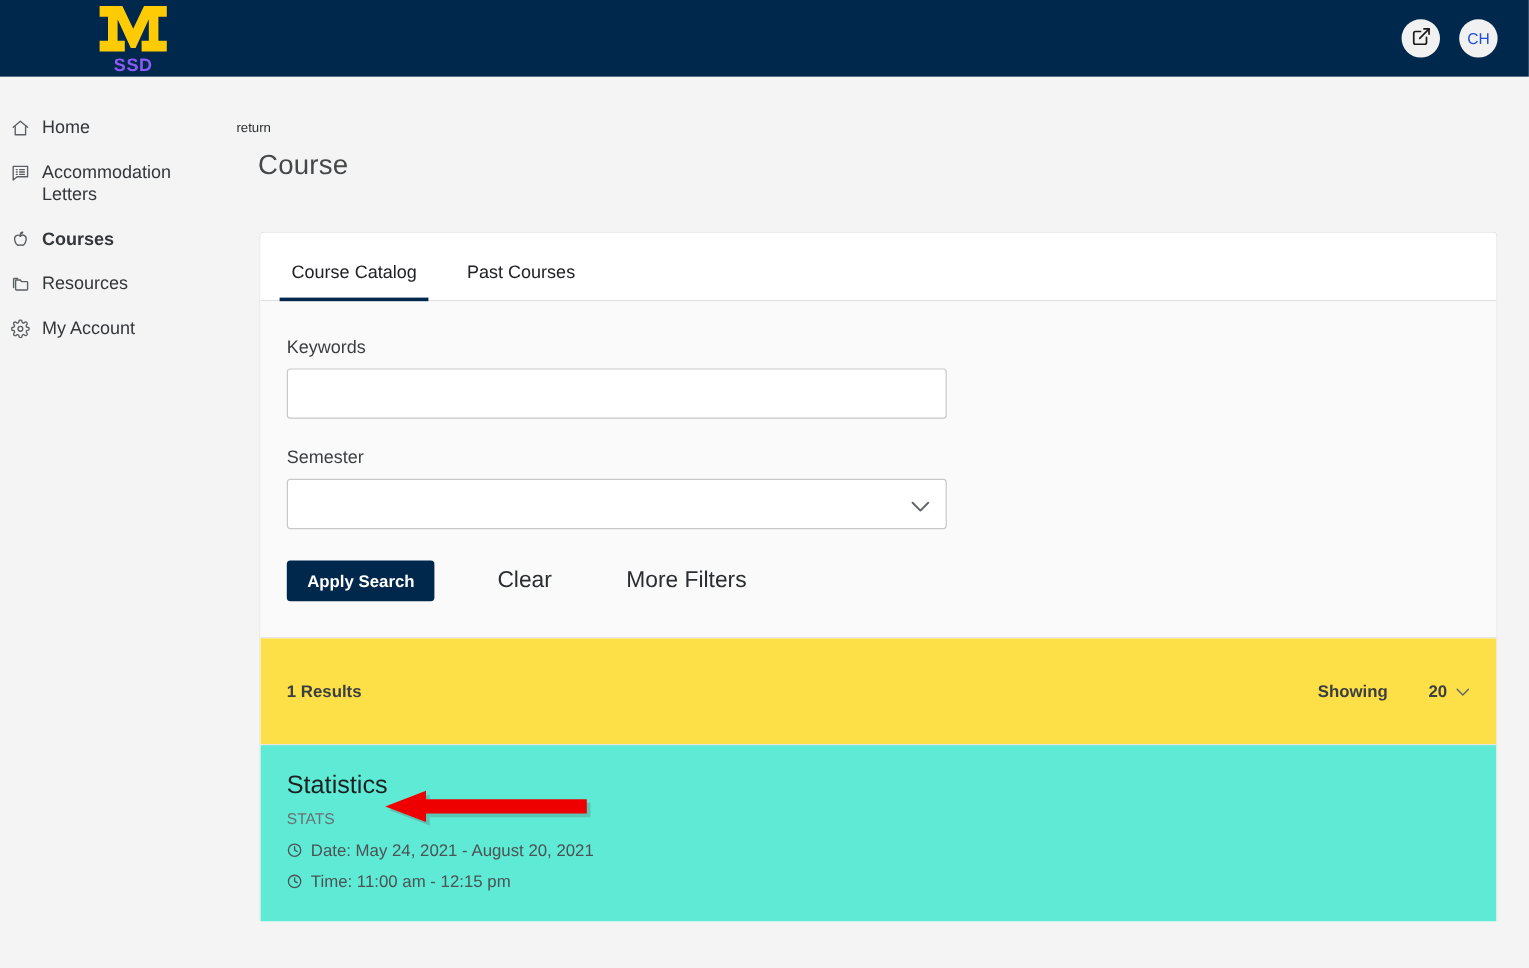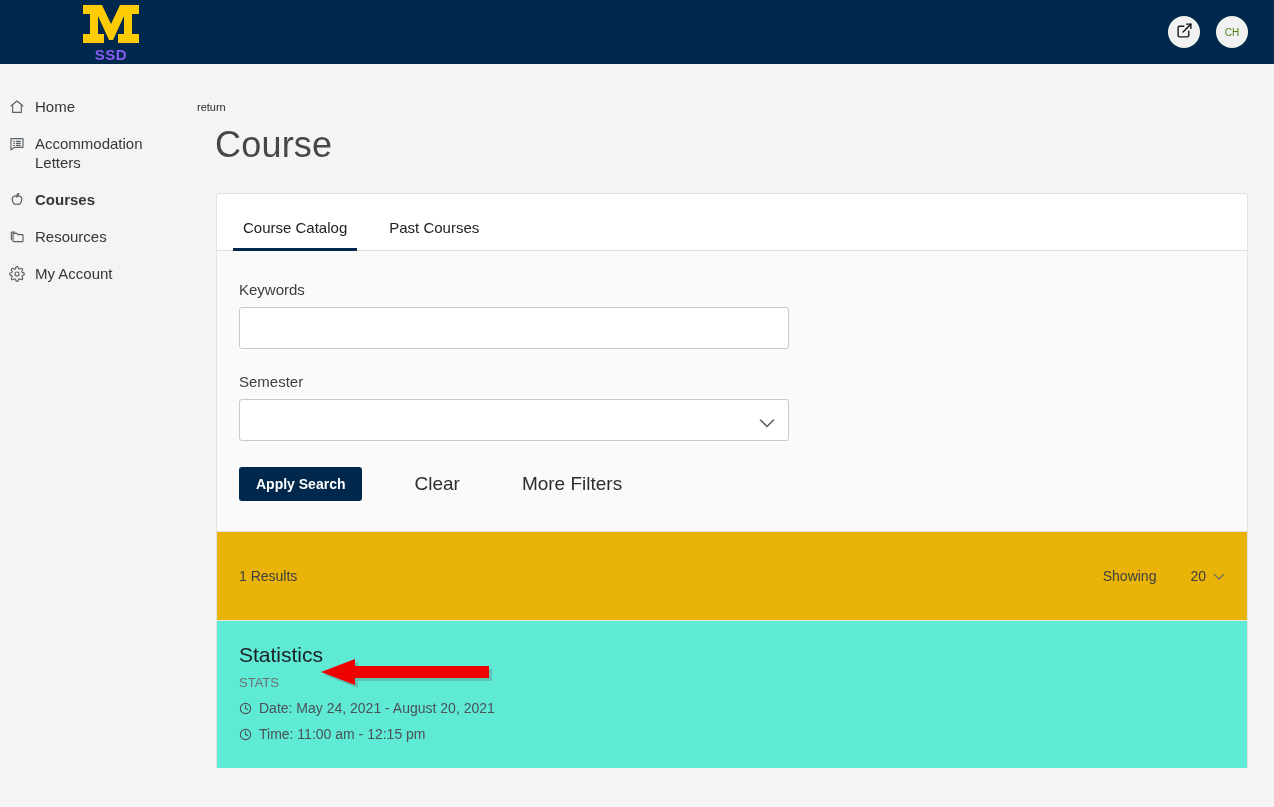--- a/index.html
+++ b/index.html
@@ -38,21 +38,21 @@
   .circle-btn {
     width: 32px; height: 32px; border-radius: 50%;
     background: #f1f1f1;
     display: flex; align-items: center; justify-content: center;
     border: none; cursor: pointer;
   }
   .avatar {
     width: 32px; height: 32px; border-radius: 50%;
     background: #f1f1f1;
     display: flex; align-items: center; justify-content: center;
-    color: #4d7c0f; font-size: 10px; font-weight: 500;
+    color: #1d4ed8; font-size: 13px; font-weight: 500;
     cursor: pointer;
   }
 
   
   .sidebar {
     position: absolute; left: 0; top: 64px;
     width: 192px; height: 743px;
     background: #f4f4f4;
     padding-top: 24px;
   }
@@ -80,21 +80,21 @@
     background: #f4f4f4;
     padding: 0;
   }
   .breadcrumb {
     position: absolute; left: 5px; top: 21px;
     font-size: 11px; color: #2b2e31;
     text-decoration: none; cursor: pointer; margin-top: 16px;
   }
   .page-title {
     position: absolute; left: 23px; top: 60px;
-    font-size: 36px; font-weight: 400; color: #44484b;
+    font-size: 23px; font-weight: 400; color: #44484b;
     letter-spacing: 0.2px;
   }
 
   .card {
     position: absolute; left: 24px; top: 129px;
     width: 1032px;
     background: #ffffff;
     border: 1px solid #e3e3e3;
     border-radius: 4px 4px 0 0;
     border-bottom: none;
@@ -173,23 +173,23 @@
     padding: 0 12px; height: 34px;
   }
   .btn-clear { margin-left: 40px; }
   .btn-more { margin-left: 38px; }
 
   
   .results-bar {
     display: flex; align-items: center; justify-content: space-between;
     height: 89px;
     padding: 0 22px;
-    background: #eab308;
+    background: #fde047;
     border-bottom: 1px solid #e6e6e6;
-    font-size: 14px; color: #3b3f42;
+    font-size: 14px; color: #3b3f42; font-weight: bold;
   }
   .showing-group { display: flex; align-items: center; gap: 34px; }
   .showing-count {
     display: flex; align-items: center; gap: 7px;
     cursor: pointer;
   }
 
   
   .result {
     padding: 22px 22px 26px 22px;

